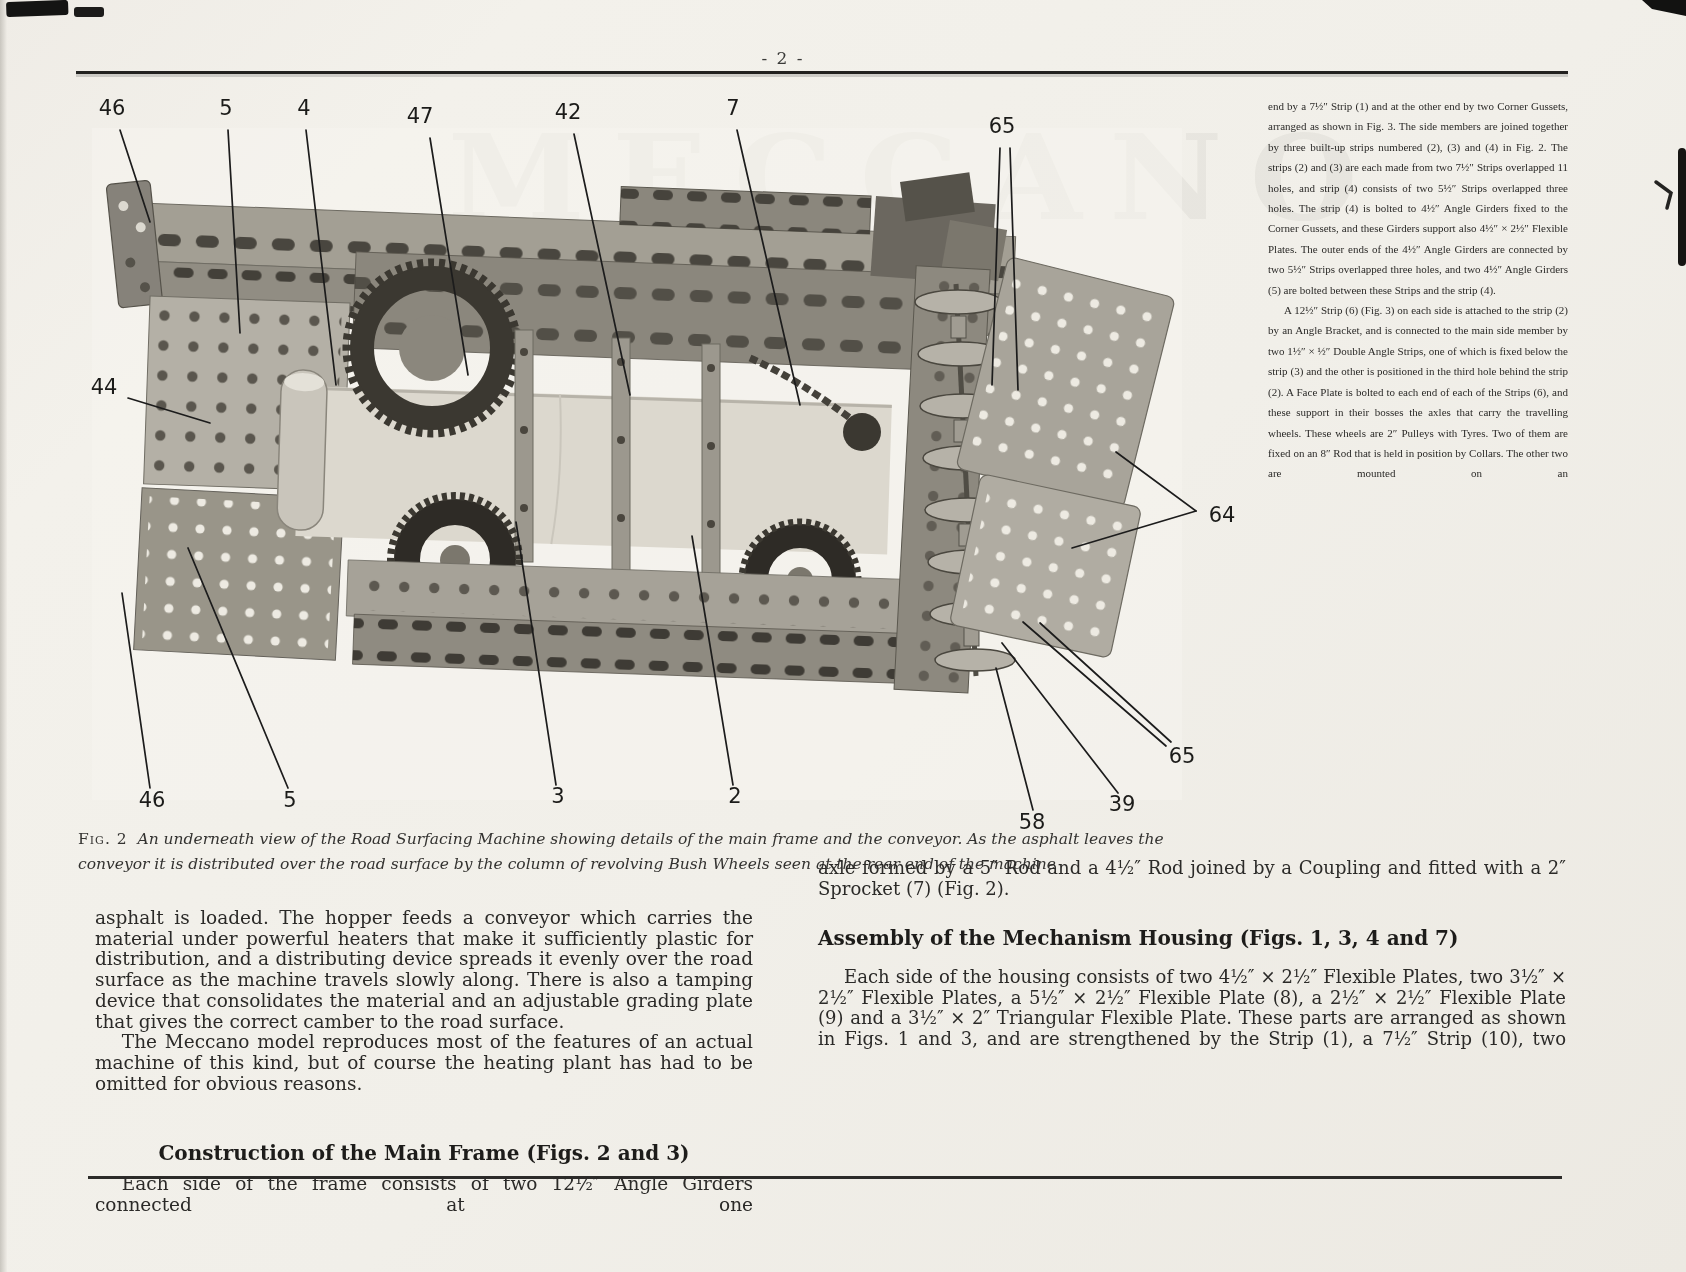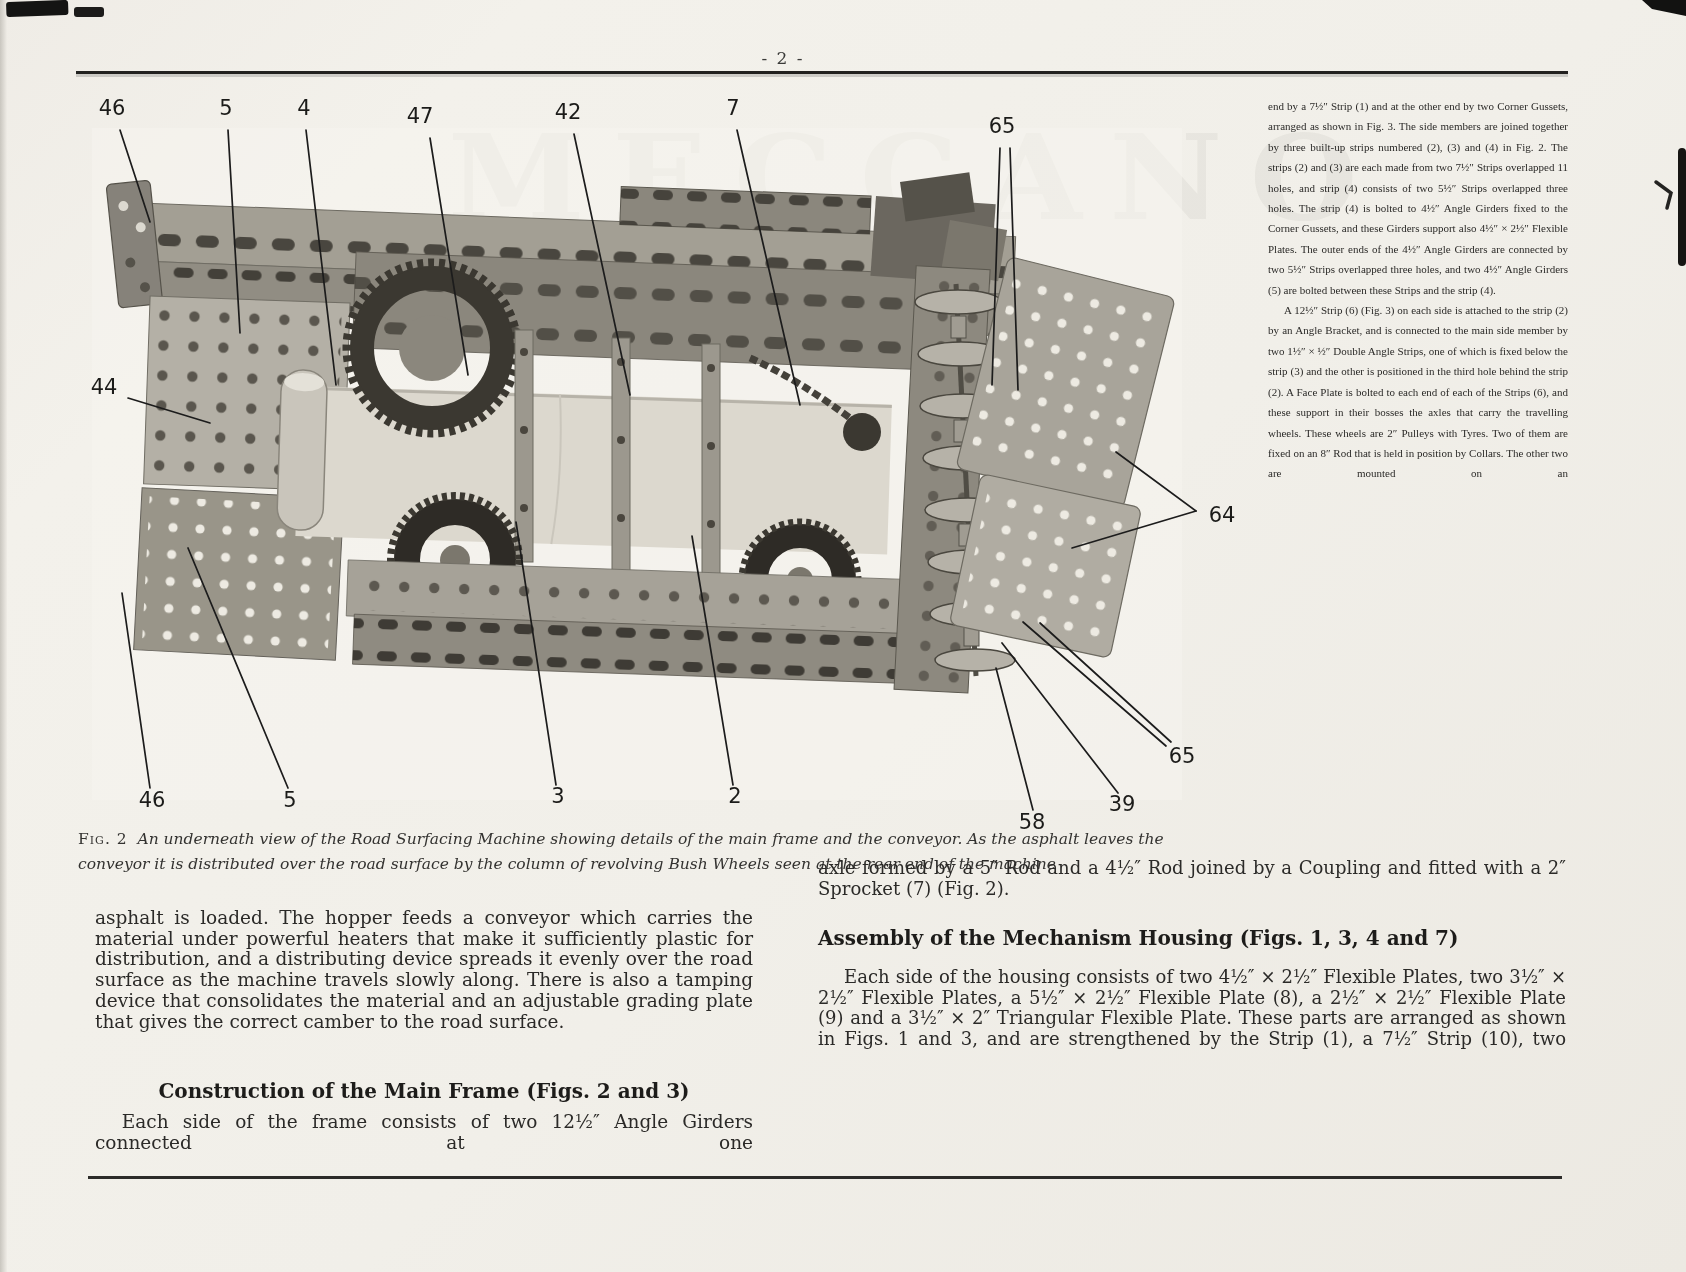--- a/index.html
+++ b/index.html
@@ -235,20 +235,21 @@
     <span class="figlabel">Fig. 2</span>&nbsp;&nbsp;<span class="captext">An underneath view of the Road Surfacing Machine showing details of the main frame and the conveyor. As the asphalt leaves the conveyor it is distributed over the road surface by the column of revolving Bush Wheels seen at the rear end of the machine</span>
   </div>
 
   <div class="col col-right">
     <p>end by a 7½″ Strip (1) and at the other end by two Corner Gussets, arranged as shown in Fig. 3. The side members are joined together by three built-up strips numbered (2), (3) and (4) in Fig. 2. The strips (2) and (3) are each made from two 7½″ Strips overlapped 11 holes, and strip (4) consists of two 5½″ Strips overlapped three holes. The strip (4) is bolted to 4½″ Angle Girders fixed to the Corner Gussets, and these Girders support also 4½″ × 2½″ Flexible Plates. The outer ends of the 4½″ Angle Girders are connected by two 5½″ Strips overlapped three holes, and two 4½″ Angle Girders (5) are bolted between these Strips and the strip (4).</p>
     <p class="ind cont">A 12½″ Strip (6) (Fig. 3) on each side is attached to the strip (2) by an Angle Bracket, and is connected to the main side member by two 1½″ × ½″ Double Angle Strips, one of which is fixed below the strip (3) and the other is positioned in the third hole behind the strip (2). A Face Plate is bolted to each end of each of the Strips (6), and these support in their bosses the axles that carry the travelling wheels. These wheels are 2″ Pulleys with Tyres. Two of them are fixed on an 8″ Rod that is held in position by Collars. The other two are mounted on an</p>
   </div>
 
   <div class="col col-bl">
     <p>asphalt is loaded. The hopper feeds a conveyor which carries the material under powerful heaters that make it sufficiently plastic for distribution, and a distributing device spreads it evenly over the road surface as the machine travels slowly along. There is also a tamping device that consolidates the material and an adjustable grading plate that gives the correct camber to the road surface.</p>
+    <p class="ind">The Meccano model reproduces most of the features of an actual machine of this kind, but of course the heating plant has had to be omitted for obvious reasons.</p>
     <h3 class="head">Construction of the Main Frame (Figs. 2 and 3)</h3>
     <p class="ind cont">Each side of the frame consists of two 12½″ Angle Girders connected at one</p>
   </div>
 
   <div class="col col-br">
     <p>axle formed by a 5″ Rod and a 4½″ Rod joined by a Coupling and fitted with a 2″ Sprocket (7) (Fig. 2).</p>
     <h3 class="head">Assembly of the Mechanism Housing (Figs. 1, 3, 4 and 7)</h3>
     <p class="ind cont">Each side of the housing consists of two 4½″ × 2½″ Flexible Plates, two 3½″ × 2½″ Flexible Plates, a 5½″ × 2½″ Flexible Plate (8), a 2½″ × 2½″ Flexible Plate (9) and a 3½″ × 2″ Triangular Flexible Plate. These parts are arranged as shown in Figs. 1 and 3, and are strengthened by the Strip (1), a 7½″ Strip (10), two</p>
   </div>
 </div>

